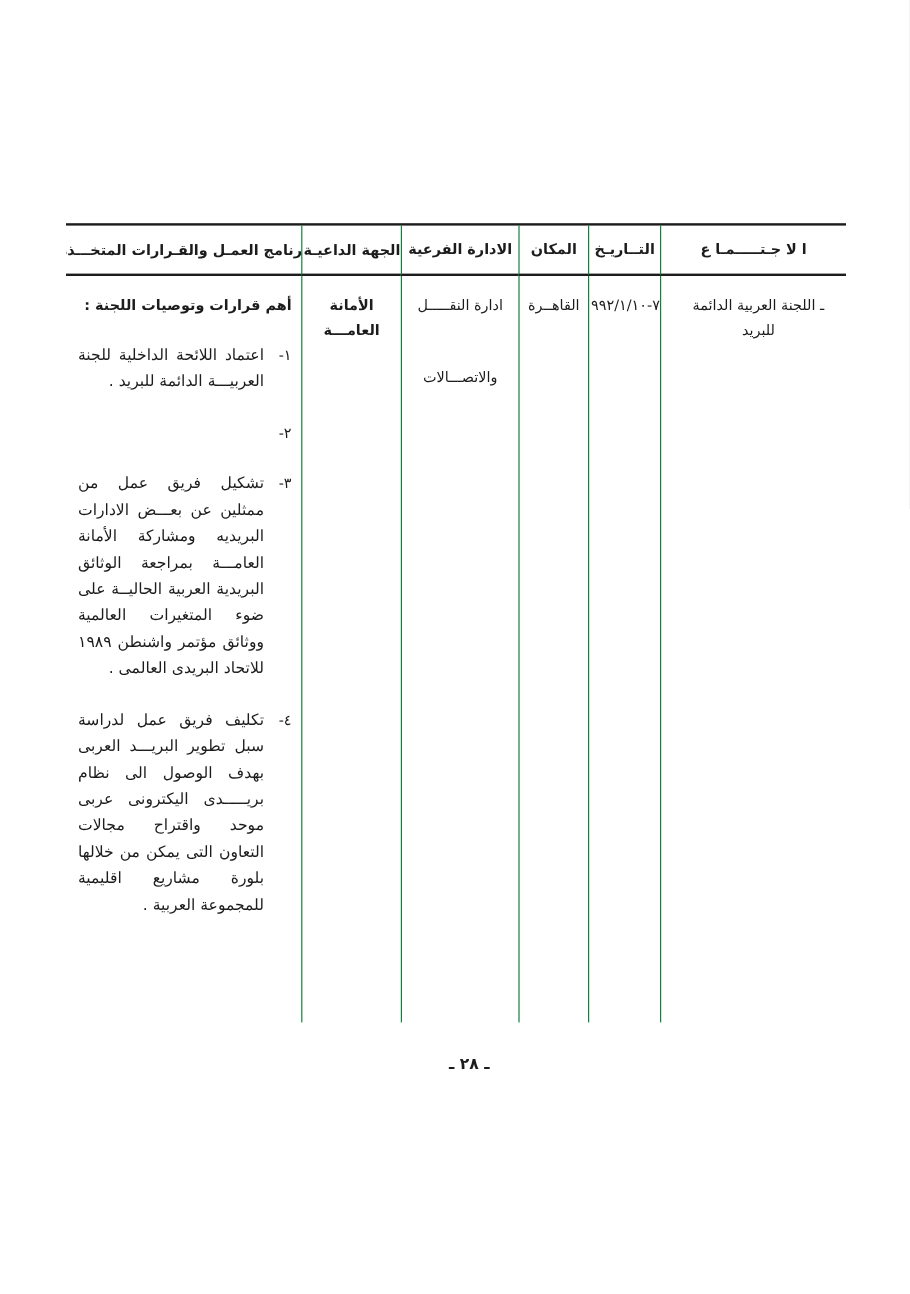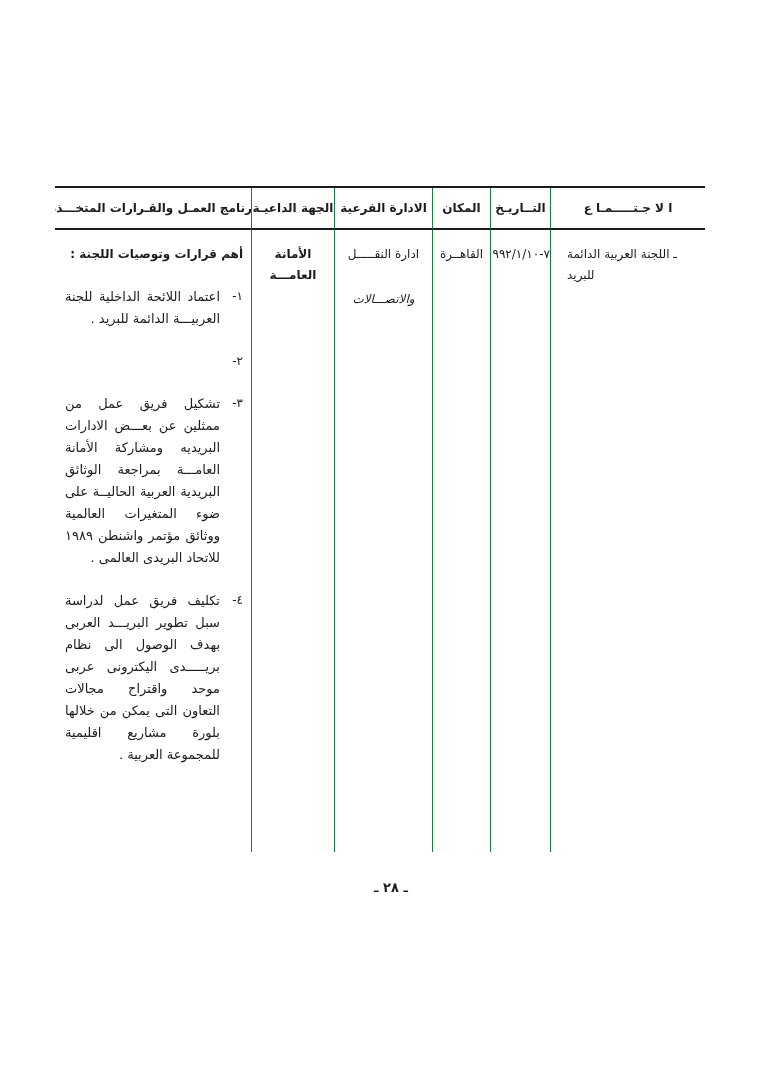--- a/index.html
+++ b/index.html
@@ -46,39 +46,38 @@
     text-align: center;
     padding: 0 4px;
     white-space: nowrap;
   }
   .cell.body {
     padding-top: 14px;
     font-size: 12px;
     line-height: 21px;
   }
   .body-meeting {
-    text-align: left;
+    text-align: center;
     padding-right: 8px;
     padding-left: 16px;
   }
   .body-date {
     text-align: right;
     font-size: 11px;
     padding-top: 18px;
   }
   .body-place {
     text-align: center;
   }
   .body-subadmin {
     text-align: center;
     padding: 14px 4px 0 4px;
   }
   .subadmin-line2 {
-    margin-top: 24px;
-    font-style: italic;
+    margin-top: 39px;
   }
   .body-inviting {
     text-align: center;
     font-weight: 700;
     padding: 14px 3px 0 3px;
   }
   .body-program {
     padding: 12px 8px 0 10px;
   }
   .prog-heading {

